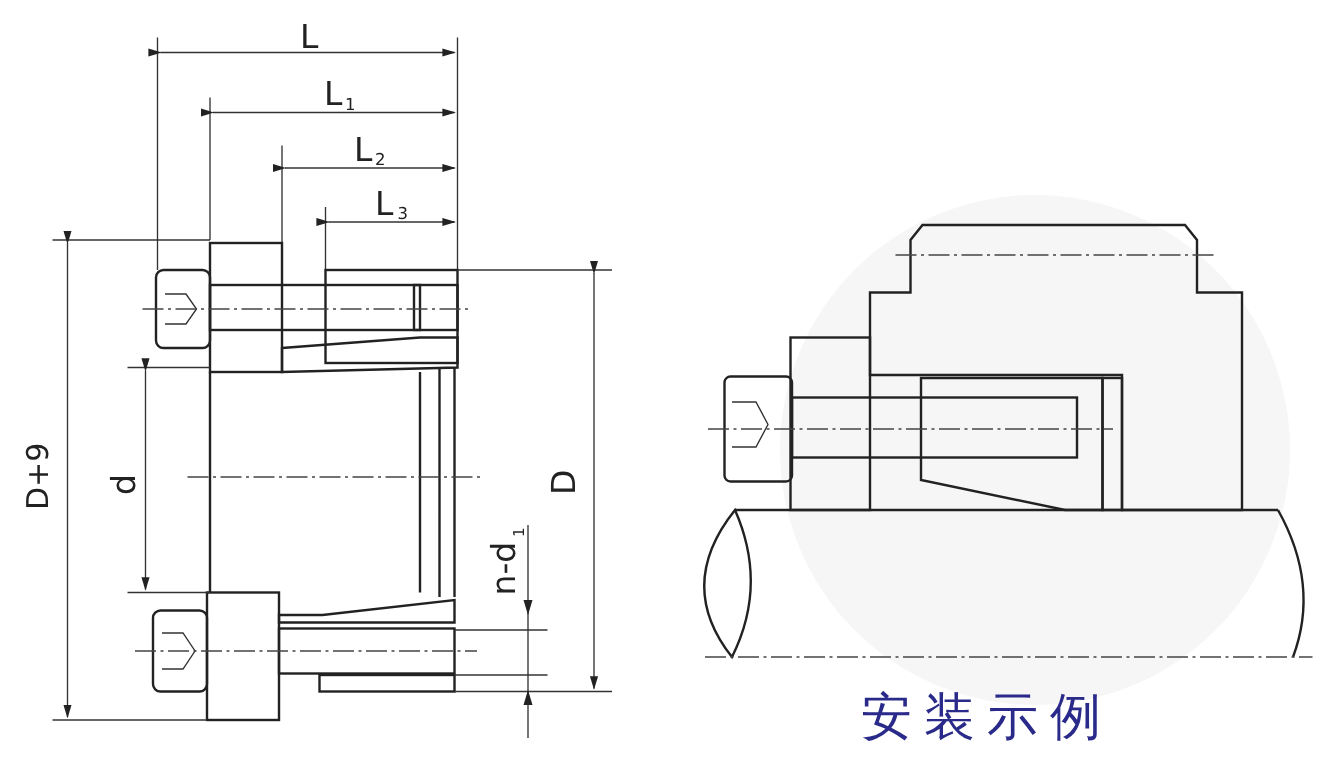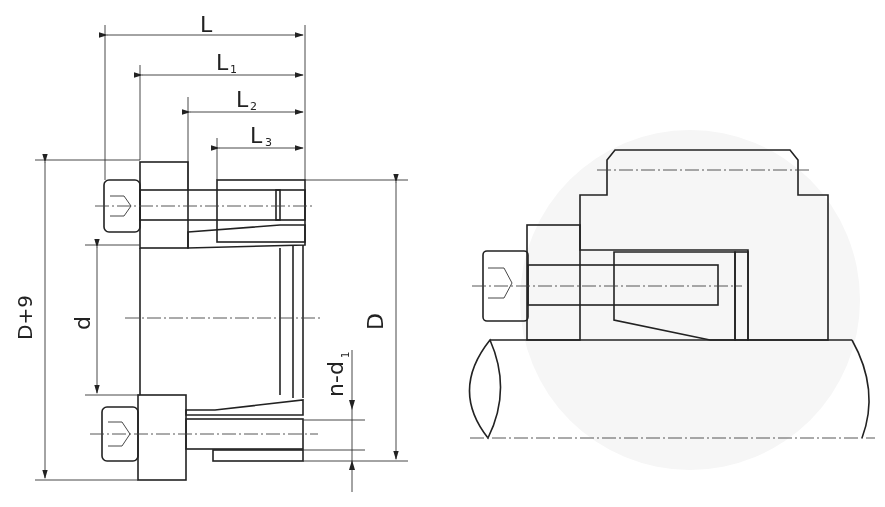--- a/index.html
+++ b/index.html
@@ -115,13 +115,14 @@
     <polyline class="thin" points="488,268 504,268 512,283 504,298 488,298"></polyline>
     <line class="cl" x1="472" y1="286" x2="742" y2="286"></line>
 
     <line class="ln" x1="490" y1="340" x2="852" y2="340"></line>
     <path class="ln" d="M852,340 Q880,390 862,438"></path>
     <path d="M490,340 Q450,390 488,438 Q512,390 490,340 z" fill="url(#hatch)" class="ln"></path>
     <line class="cl" x1="470" y1="438" x2="875" y2="438"></line>
   </g>
 </svg>
 
+<div class="caption">安装示例</div>
 </div>
 
 </body></html>

